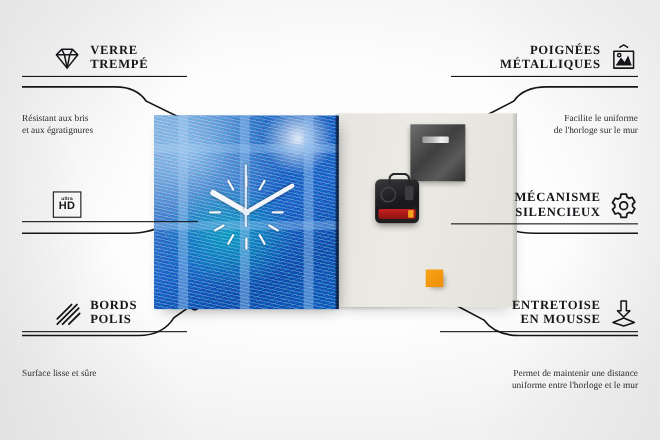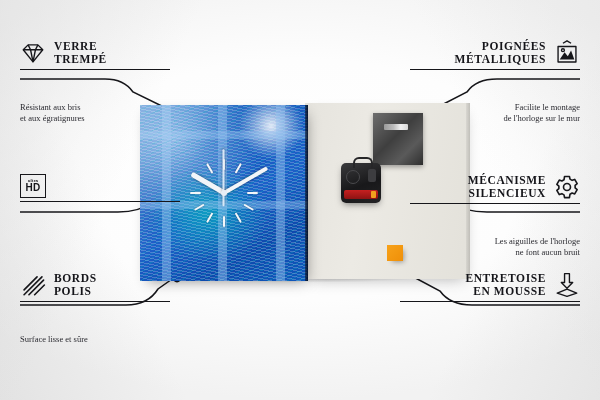--- a/index.html
+++ b/index.html
@@ -102,21 +102,21 @@
     background:linear-gradient(135deg,#f7a21a 0%,#ef8f08 100%);
     box-shadow:3px 3px 5px -2px rgba(0,0,0,.35);
   }
   .prod-shadow{
     position:absolute;left:10px;top:174px;width:320px;height:16px;
     background:radial-gradient(ellipse 50% 50% at 50% 0%, rgba(0,0,0,.22), rgba(0,0,0,0) 70%);
   }
 
   
   .callout{position:absolute;}
-  .callout .head{display:flex;align-items:center;gap:8px;}
+  .callout .head{display:flex;align-items:center;gap:8px;margin-left:28px;}
   .callout.left .head{justify-content:flex-start;}
   .callout.right .head{justify-content:flex-end;}
   .title{
     font-family:"Liberation Serif", serif;
     font-weight:bold;font-size:11.5px;letter-spacing:.6px;color:#15151a;
     line-height:13px;text-transform:uppercase;white-space:pre-line;
   }
   .callout.left .title{text-align:left;}
   .callout.right .title{text-align:right;}
   .rule{height:1.4px;background:#16161a;margin:3px 0 3px;}
@@ -279,47 +279,47 @@
       <span class="ico">
         <svg viewBox="0 0 32 32" fill="none" stroke="#16161a" stroke-width="1.7" stroke-linejoin="round">
           <path d="M11 4 L16 1 L21 4"></path>
           <rect x="5" y="8" width="22" height="19"></rect>
           <path d="M7 24 L13 15 L17 20 L21 13 L25 24 Z" fill="#16161a" stroke="none"></path>
           <circle cx="11" cy="12.5" r="1.8"></circle>
         </svg>
       </span>
     </div>
     <div class="rule"></div>
-    <div class="sub">Facilite le montage
+    <div class="sub">Facilite le uniforme
 de l'horloge sur le mur</div>
   </div>
 
   <div class="callout right" style="right:20px;top:174px;width:170px">
     <div class="head">
       <span class="title">MÉCANISME
 SILENCIEUX</span>
       <span class="ico">
         <svg viewBox="0 0 32 32" fill="none" stroke="#16161a" stroke-width="2" stroke-linejoin="round">
           <path d="M13 3 h6 l.7 3.3 2.6 1.5 3.2-1.1 3 5.2-2.5 2.2v3l2.5 2.2-3 5.2-3.2-1.1-2.6 1.5L19 29h-6l-.7-3.3-2.6-1.5-3.2 1.1-3-5.2L6 17.9v-3l-2.5-2.2 3-5.2 3.2 1.1 2.6-1.5z"></path>
           <circle cx="16" cy="16" r="4.3"></circle>
         </svg>
       </span>
     </div>
     <div class="rule"></div>
-    <div class="sub">Les aiguilles de l'horloge
-ne font aucun bruit</div>
   </div>
 
   <div class="callout right" style="right:20px;top:272px;width:180px">
     <div class="head">
       <span class="title">ENTRETOISE
 EN MOUSSE</span>
       <span class="ico">
         <svg viewBox="0 0 32 32" fill="none" stroke="#16161a" stroke-width="1.7" stroke-linejoin="round">
           <path d="M13 2 h6 v11 h4 l-7 7 -7-7 h4 z"></path>
           <path d="M16 21 L4 26 L16 30 L28 26 Z"></path>
         </svg>
       </span>
     </div>
     <div class="rule"></div>
+    <div class="sub">Permet de maintenir une distance
+uniforme entre l'horloge et le mur</div>
   </div>
 
 </div>
 
 </body></html>

